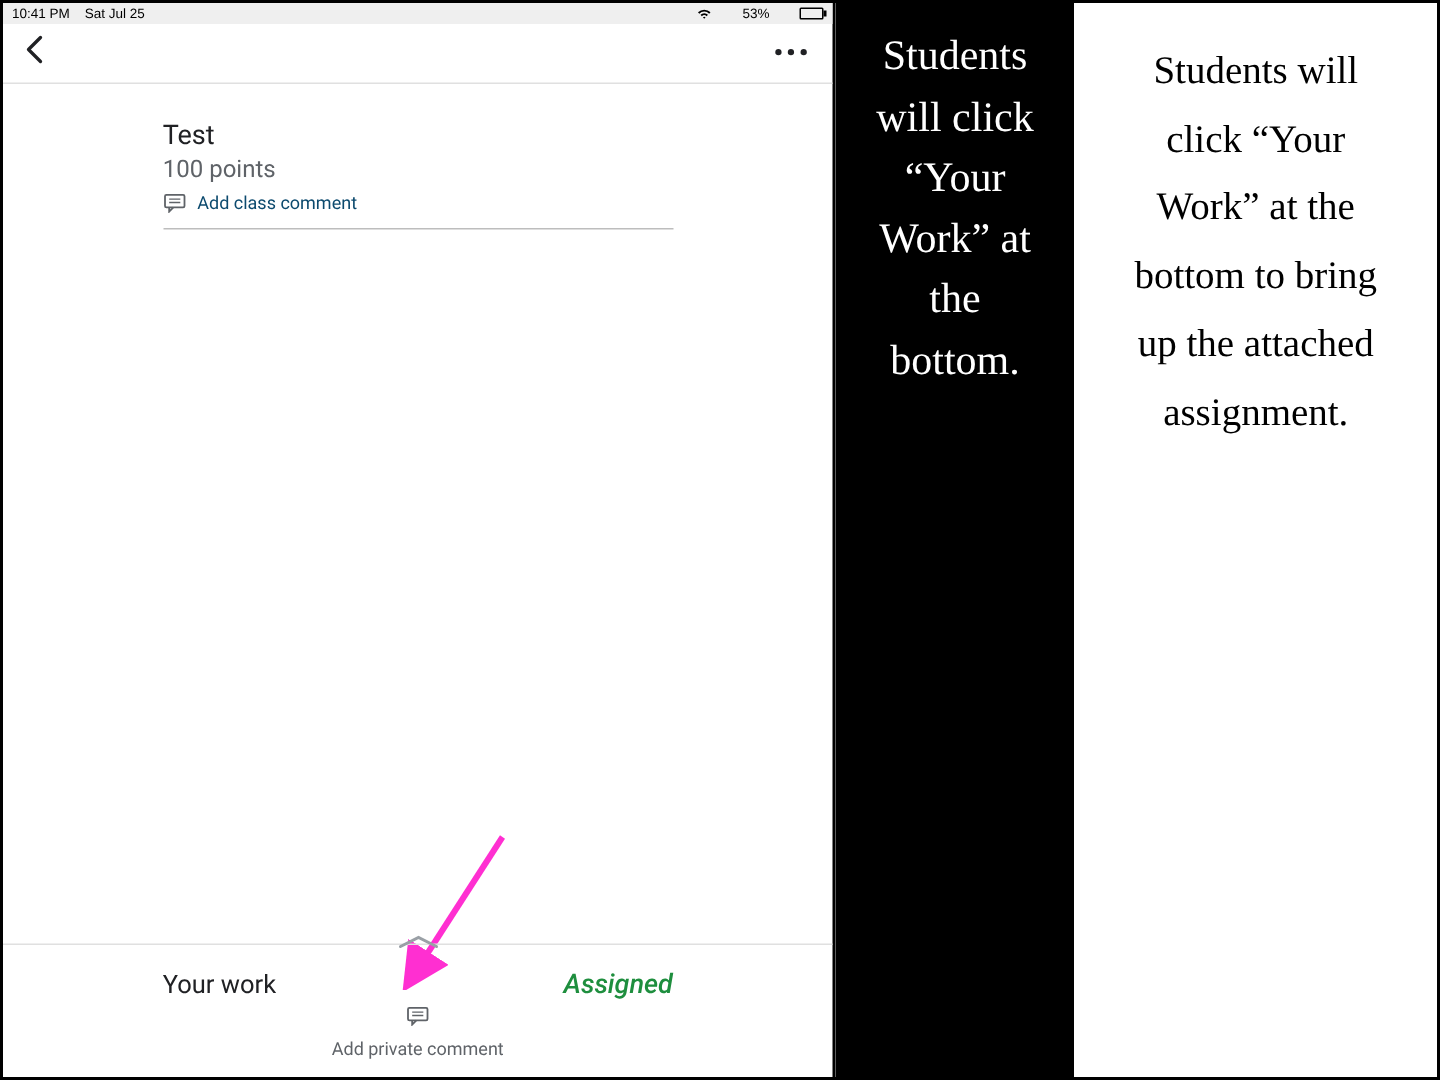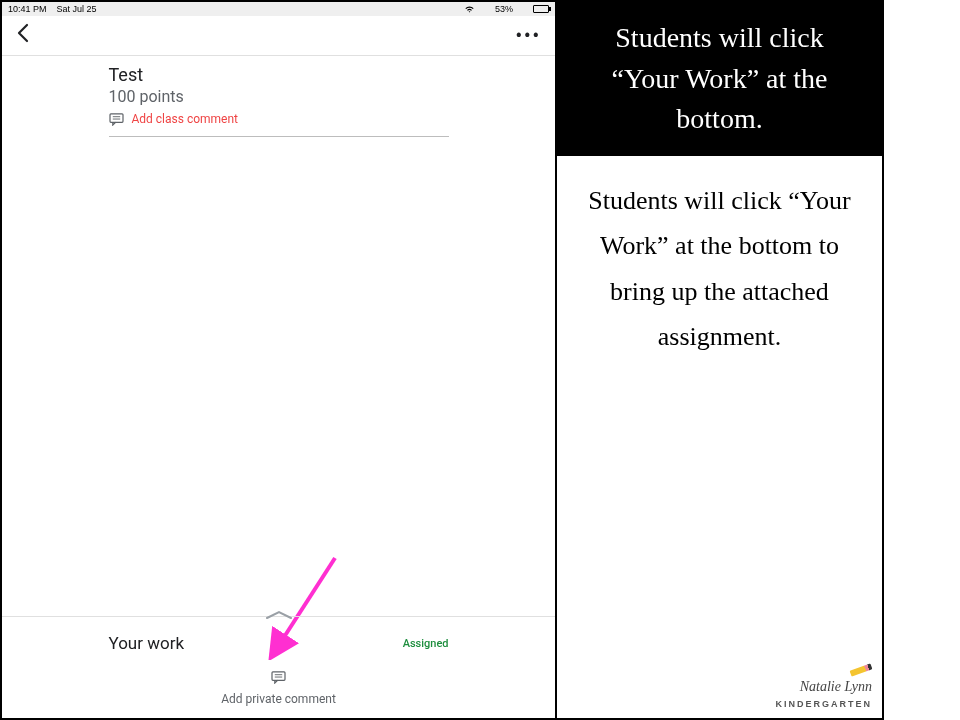--- a/index.html
+++ b/index.html
@@ -1,33 +1,33 @@
 <!DOCTYPE html>
 <html><head>
 <meta charset="utf-8">
 <style>
   * { box-sizing: border-box; margin: 0; padding: 0; }
   html, body { width: 960px; height: 720px; font-family: Roboto, Arial, sans-serif; }
   .frame {
-    width: 884px; height: 720px;
+    width: 960px; height: 720px;
     border: 2px solid #000;
     display: flex;
     background: #fff;
     position: relative;
   }
   .left-pane {
     width: 555px; height: 100%;
     border-right: 2px solid #000;
     display: flex; flex-direction: column;
     position: relative;
     background: #fff;
   }
   .right-pane {
     flex: 1;
-    display: flex; flex-direction: column;
+    display: flex; flex-direction: row;
     background: #fff;
   }
   
   .status-bar {
     height: 14px;
     background: #efefef;
     display: flex;
     justify-content: space-between;
     align-items: center;
     font-size: 9px;
@@ -60,41 +60,41 @@
   }
   .back-btn { font-size: 22px; color: #202124; cursor: pointer; }
   .more-btn { font-size: 18px; letter-spacing: 2px; color: #202124; cursor: pointer; font-weight: bold; }
   
   .content {
     flex: 1;
     padding: 8px 0 0 0;
     overflow: hidden;
   }
   .assignment-block {
-    margin: 0 auto;
+    margin: 16px auto;
     width: 340px;
     padding-left: 0;
   }
   .assignment-title {
     font-size: 18px;
     color: #202124;
     font-weight: 400;
     margin-bottom: 2px;
   }
   .assignment-points {
     font-size: 16px;
     color: #5f6368;
     margin-bottom: 6px;
   }
   .comment-row {
     display: flex;
     align-items: center;
     gap: 8px;
     font-size: 12px;
-    color: #ef4444;
+    color: #0c4a6e;
     padding-bottom: 8px;
     cursor: pointer;
   }
   .comment-icon svg { width: 15px; height: 13px; display:block; }
   .hr-under { height:1px; background:#bdbdbd; margin-top:2px; }
   
   .your-work-panel {
     border-top: 1px solid #e0e0e0;
     padding: 10px 0 12px 0;
     position: relative;
@@ -110,31 +110,32 @@
   .drag-handle svg { width: 28px; height: 10px; display:block; }
   .your-work-inner {
     margin: 0 auto;
     width: 340px;
   }
   .your-work-header {
     display: flex;
     justify-content: space-between;
     align-items: center;
     margin-top: 6px;
-    margin-bottom: 18px;
+    margin-bottom: 4px;
   }
   .your-work-title {
     font-size: 17px;
     color: #202124;
     font-weight: 400;
   }
   .assigned-badge {
-    font-size: 11px;
+    font-size: 18px;
     color: #1e8e3e;
     font-weight: 500;
+    font-style: italic;
   }
   .private-comment-row {
     display: flex;
     align-items: center;
     gap: 8px;
     font-size: 12px;
     color: #5f6368;
     cursor: pointer;
     flex-direction: column;
   }
@@ -273,19 +274,14 @@
       </div>
     </div>
 
   </div>
 
   <div class="right-pane">
     <div class="instr-header">Students will click “Your Work” at the bottom.</div>
     <div class="instr-body">Students will click “Your Work” at the bottom to bring up the attached assignment.</div>
   </div>
 
-  <div class="watermark">
-    <span class="pencil"></span><br>
-    <span class="line1">Natalie Lynn</span><br>
-    <span class="line2">KINDERGARTEN</span>
-  </div>
 
 </div>
 
 </body></html>

